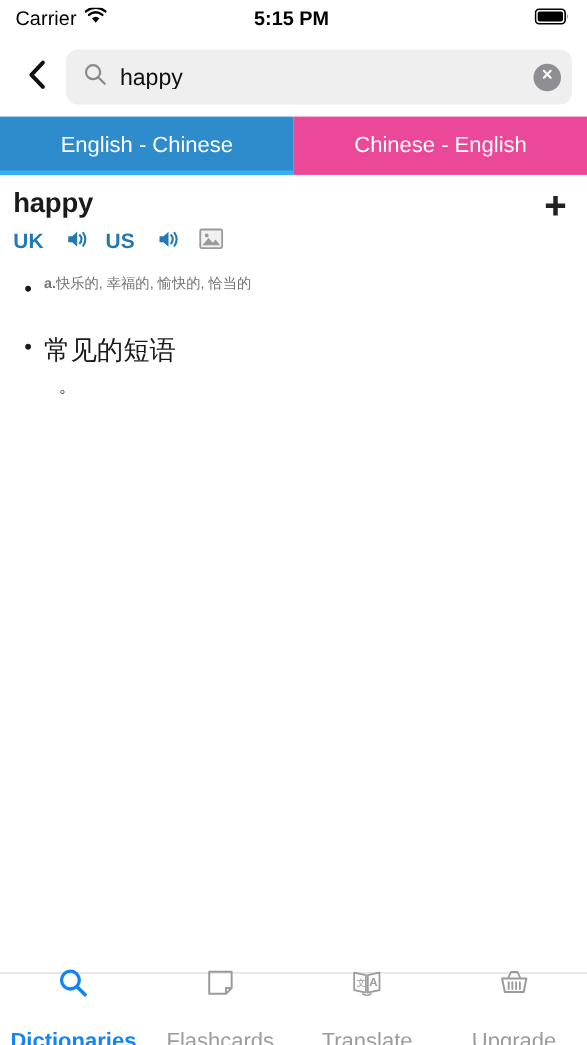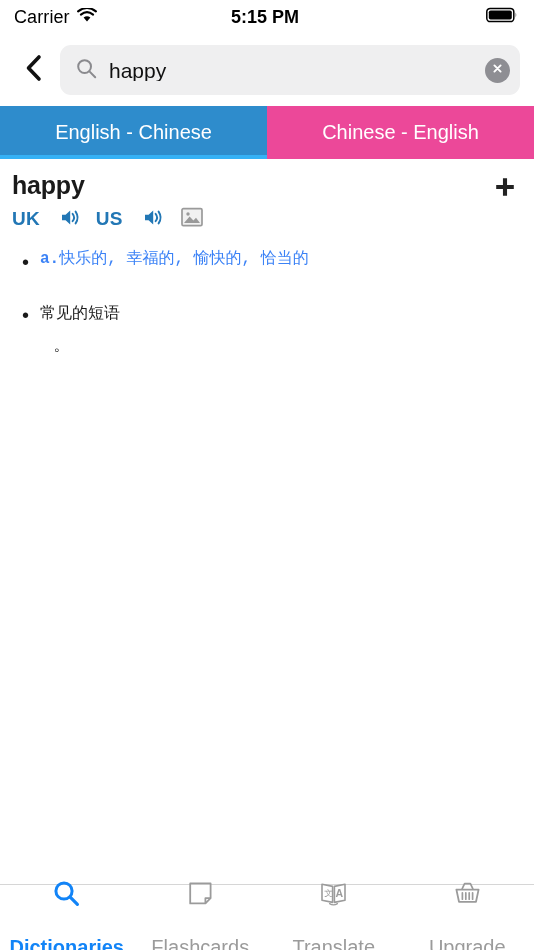--- a/index.html
+++ b/index.html
@@ -103,25 +103,25 @@
   
   .defs { margin-top:17px; }
   .def-item {
     display:flex; align-items:flex-start;
     margin-bottom:6px; padding-left:6px;
   }
   .bullet-dot {
     width:22px; flex:none; font-size:20px; line-height:1.45;
     color:#1a1a1a; text-align:left; padding-left:4px;
   }
-  .def-text { font-size:16px; line-height:1.45; color:#3b82f6;font-family:Liberation Mono, monospace; }
+  .def-text { font-size:13px; line-height:1.45; color:#737373; }
   .def-text .pos { font-weight:bold; }
   .phrase-block { margin-top:24px; padding-left:6px; }
   .phrase-head { display:flex; align-items:flex-start; }
-  .phrase-title { font-size:16px; line-height:1.45; color:#1a1a1a; }
+  .phrase-title { font-size:24px; line-height:1.45; color:#1a1a1a; }
   .sub-item {
     display:flex; align-items:flex-start;
     margin-top:6px; padding-left:36px;
   }
   .bullet-circle {
     width:24px; flex:none; font-size:15px; line-height:1.9;
     color:#1a1a1a;
   }
   .sub-text { font-size:20px; line-height:1.45; color:#2a2a2a; }
 

